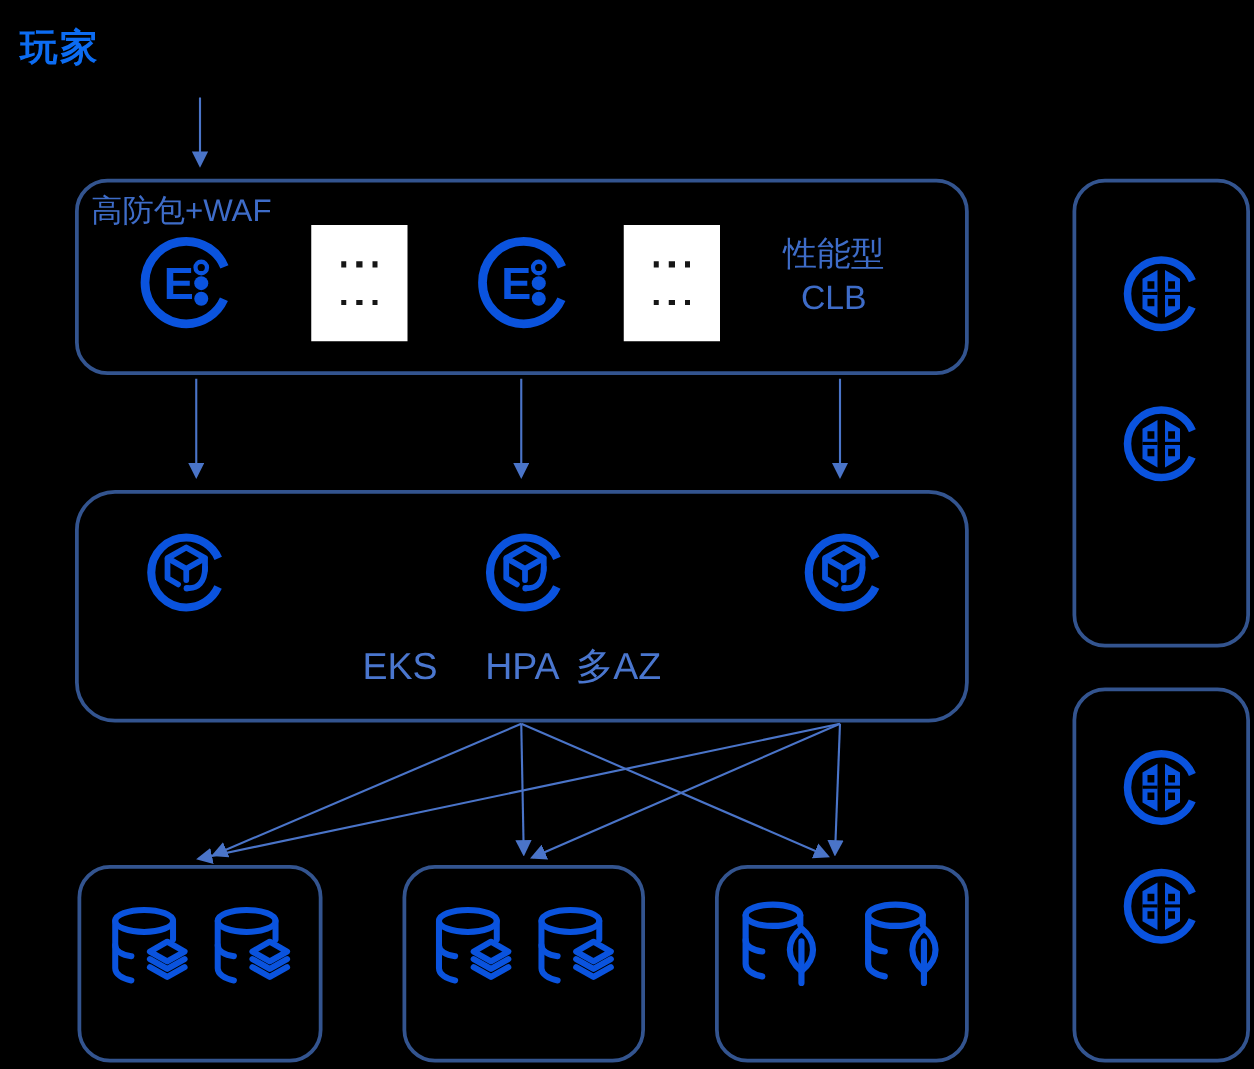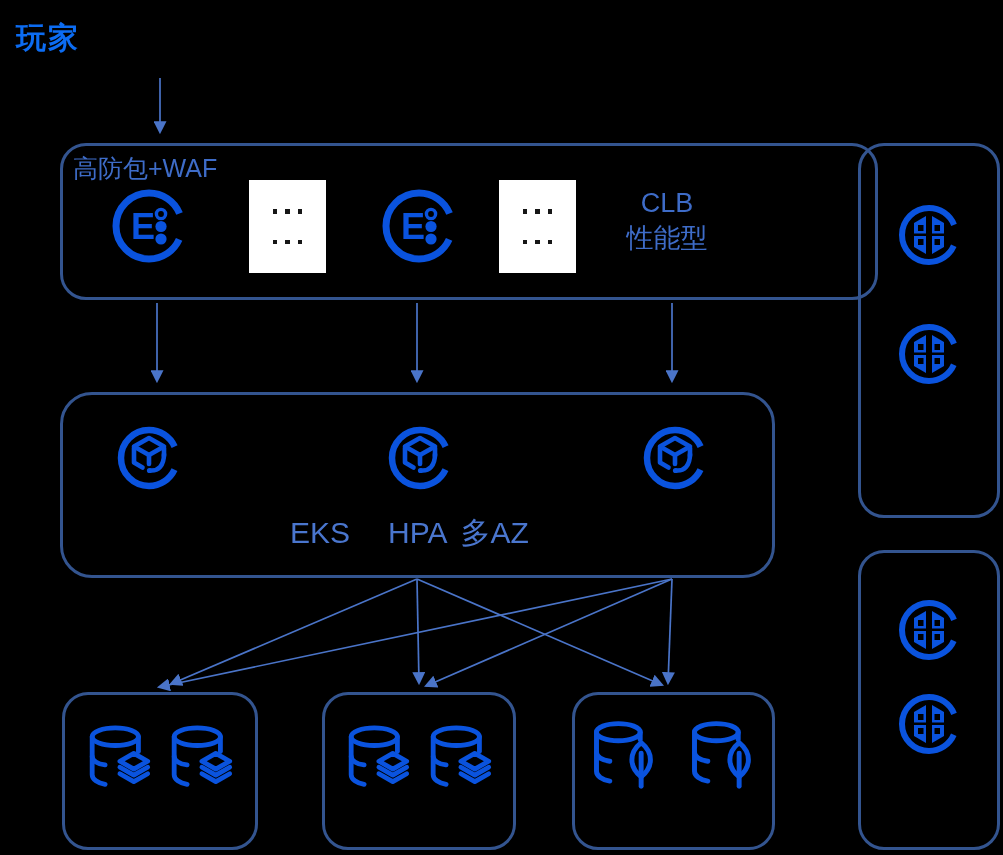--- a/index.html
+++ b/index.html
@@ -14,21 +14,21 @@
   .player{
     position:absolute;left:16px;top:18px;font-size:30px;font-weight:700;color:var(--c-player);
     letter-spacing:2px;
   }
   #edges-svg{position:absolute;left:0;top:0;width:1003px;height:855px;color:var(--c-arrow);}
   #edges-svg line{stroke:var(--c-arrow);stroke-width:1.7;}
   #arrowhead path{fill:var(--c-arrow);}
   .box{
     position:absolute;border:3px solid var(--c-border);border-radius:26px;box-sizing:border-box;
   }
-  .box.waf{left:60px;top:143px;width:818px;height:157px;}
+  .box.waf{left:60px;top:143px;width:715px;height:157px;}
   .box.eks{left:60px;top:392px;width:715px;height:186px;border-radius:32px;}
   .box.db1{left:62px;top:692px;width:196px;height:158px;}
   .box.db2{left:322px;top:692px;width:194px;height:158px;}
   .box.db3{left:572px;top:692px;width:203px;height:158px;}
   .box.rack-top{left:858px;top:143px;width:142px;height:375px;}
   .box.rack-bottom{left:858px;top:550px;width:142px;height:300px;}
   .waf-title{
     position:absolute;left:10px;top:6px;font-size:25px;font-weight:500;color:var(--c-label);
   }
   .icon{position:absolute;color:var(--c-icon);}
@@ -136,22 +136,22 @@
           <i></i>
         </div>
       <div class="dots-row">
           <i></i>
           <i></i>
           <i></i>
         </div>
     </div>
 
     <div class="perf-clb">
+      <div>性能型</div>
       <div>CLB</div>
-      <div>性能型</div>
     </div>
   </div>
 
   <div class="box eks">
     <span class="icon eks-icon-1">
       <svg viewBox="0 0 68 68" width="68" height="68">
         <circle cx="34" cy="34" r="28" fill="none" stroke="currentColor" stroke-width="6.5" stroke-dasharray="151.93 24" stroke-dashoffset="163.93"></circle>
         <g fill="none" stroke="currentColor" stroke-width="4.6" stroke-linejoin="round" stroke-linecap="round">
           <path d="M34 14 L49 22.5 L34 31 L19 22.5 Z"></path>
           <path d="M19 24 V38.5 L27.5 43.5"></path>

